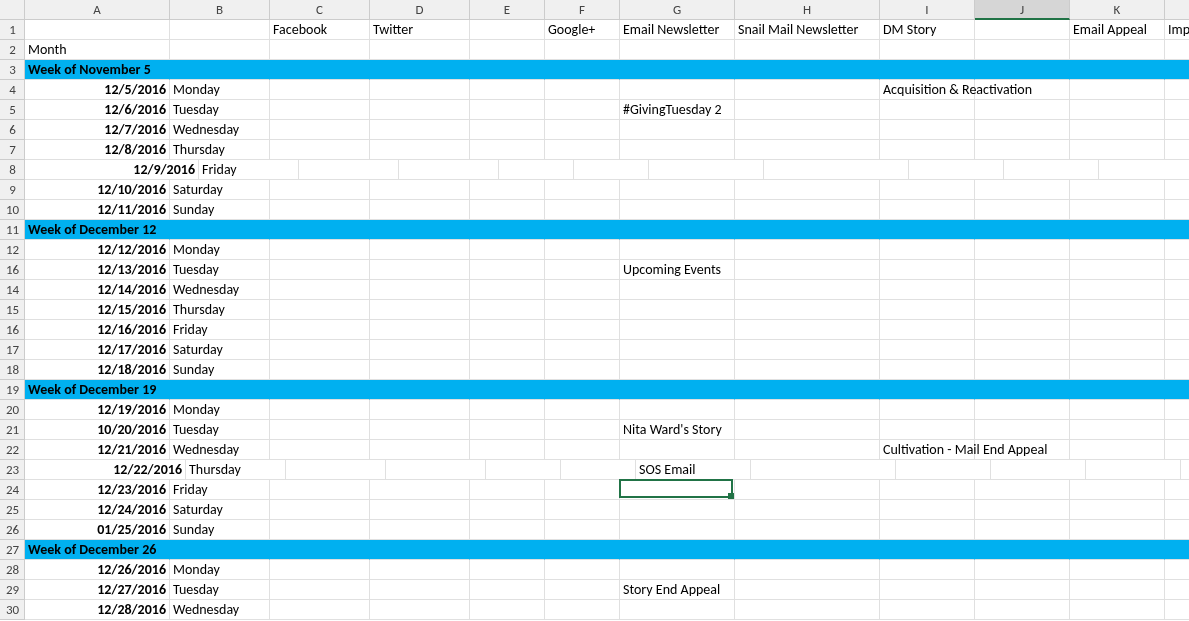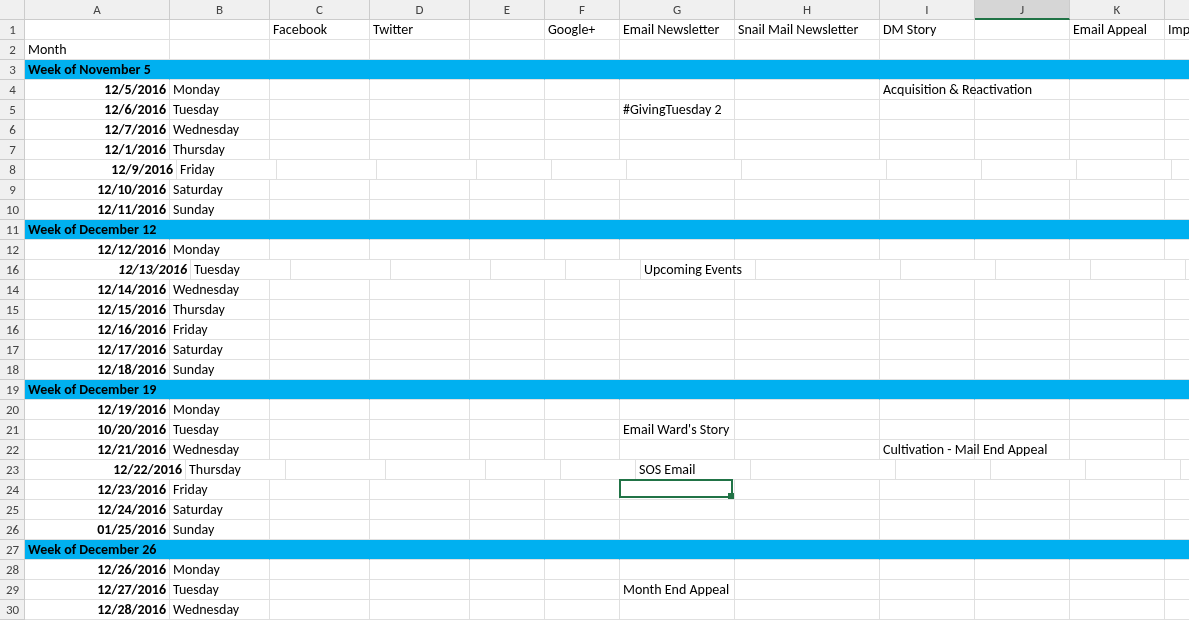--- a/index.html
+++ b/index.html
@@ -241,35 +241,35 @@
         <div class="cell" style="width: 75px;"></div>
         <div class="cell" style="width: 75px;"></div>
         <div class="cell" style="width: 115px;"></div>
         <div class="cell" style="width: 145px;"></div>
         <div class="cell" style="width: 95px;"></div>
         <div class="cell" style="width: 95px;"></div>
         <div class="cell" style="width: 95px;"></div>
         <div class="cell" style="width: 60px;"></div>
       </div>
       <div class="row">
-        <div class="cell right bold" style="width: 145px;"><span>12/1/2016</span></div>
+        <div class="cell right bold" style="width: 145px;"><span>12/8/2016</span></div>
         <div class="cell" style="width: 100px;"><span>Thursday</span></div>
         <div class="cell" style="width: 100px;"></div>
         <div class="cell" style="width: 100px;"></div>
         <div class="cell" style="width: 75px;"></div>
         <div class="cell" style="width: 75px;"></div>
         <div class="cell" style="width: 115px;"></div>
         <div class="cell" style="width: 145px;"></div>
         <div class="cell" style="width: 95px;"></div>
         <div class="cell" style="width: 95px;"></div>
         <div class="cell" style="width: 95px;"></div>
         <div class="cell" style="width: 60px;"></div>
       </div>
       <div class="row">
-        <div class="cell right bold" style="width: 152px;"><span>12/9/2016</span></div>
+        <div class="cell right bold" style="width: 174px;"><span>12/9/2016</span></div>
         <div class="cell" style="width: 100px;"><span>Friday</span></div>
         <div class="cell" style="width: 100px;"></div>
         <div class="cell" style="width: 100px;"></div>
         <div class="cell" style="width: 75px;"></div>
         <div class="cell" style="width: 75px;"></div>
         <div class="cell" style="width: 115px;"></div>
         <div class="cell" style="width: 145px;"></div>
         <div class="cell" style="width: 95px;"></div>
         <div class="cell" style="width: 95px;"></div>
         <div class="cell" style="width: 95px;"></div>
@@ -325,21 +325,21 @@
         <div class="cell" style="width: 75px;"></div>
         <div class="cell" style="width: 75px;"></div>
         <div class="cell" style="width: 115px;"></div>
         <div class="cell" style="width: 145px;"></div>
         <div class="cell" style="width: 95px;"></div>
         <div class="cell" style="width: 95px;"></div>
         <div class="cell" style="width: 95px;"></div>
         <div class="cell" style="width: 60px;"></div>
       </div>
       <div class="row">
-        <div class="cell right bold" style="width: 166px; font-style: italic;"><span>12/13/2016</span></div>
+        <div class="cell right bold" style="width: 145px;"><span>12/13/2016</span></div>
         <div class="cell" style="width: 100px;"><span>Tuesday</span></div>
         <div class="cell" style="width: 100px;"></div>
         <div class="cell" style="width: 100px;"></div>
         <div class="cell" style="width: 75px;"></div>
         <div class="cell" style="width: 75px;"></div>
         <div class="cell" style="width: 115px;"><span>Upcoming Events</span></div>
         <div class="cell" style="width: 145px;"></div>
         <div class="cell" style="width: 95px;"></div>
         <div class="cell" style="width: 95px;"></div>
         <div class="cell" style="width: 95px;"></div>
@@ -443,21 +443,21 @@
         <div class="cell" style="width: 95px;"></div>
         <div class="cell" style="width: 60px;"></div>
       </div>
       <div class="row">
         <div class="cell right bold" style="width: 145px;"><span>10/20/2016</span></div>
         <div class="cell" style="width: 100px;"><span>Tuesday</span></div>
         <div class="cell" style="width: 100px;"></div>
         <div class="cell" style="width: 100px;"></div>
         <div class="cell" style="width: 75px;"></div>
         <div class="cell" style="width: 75px;"></div>
-        <div class="cell" style="width: 115px;"><span>Email Ward's Story</span></div>
+        <div class="cell" style="width: 115px;"><span>Nita Ward's Story</span></div>
         <div class="cell" style="width: 145px;"></div>
         <div class="cell" style="width: 95px;"></div>
         <div class="cell" style="width: 95px;"></div>
         <div class="cell" style="width: 95px;"></div>
         <div class="cell" style="width: 60px;"></div>
       </div>
       <div class="row">
         <div class="cell right bold" style="width: 145px;"><span>12/21/2016</span></div>
         <div class="cell" style="width: 100px;"><span>Wednesday</span></div>
         <div class="cell" style="width: 100px;"></div>
@@ -555,21 +555,21 @@
         <div class="cell" style="width: 95px;"></div>
         <div class="cell" style="width: 60px;"></div>
       </div>
       <div class="row">
         <div class="cell right bold" style="width: 145px;"><span>12/27/2016</span></div>
         <div class="cell" style="width: 100px;"><span>Tuesday</span></div>
         <div class="cell" style="width: 100px;"></div>
         <div class="cell" style="width: 100px;"></div>
         <div class="cell" style="width: 75px;"></div>
         <div class="cell" style="width: 75px;"></div>
-        <div class="cell" style="width: 115px;"><span>Month End Appeal</span></div>
+        <div class="cell" style="width: 115px;"><span>Story End Appeal</span></div>
         <div class="cell" style="width: 145px;"></div>
         <div class="cell" style="width: 95px;"></div>
         <div class="cell" style="width: 95px;"></div>
         <div class="cell" style="width: 95px;"></div>
         <div class="cell" style="width: 60px;"></div>
       </div>
       <div class="row">
         <div class="cell right bold" style="width: 145px;"><span>12/28/2016</span></div>
         <div class="cell" style="width: 100px;"><span>Wednesday</span></div>
         <div class="cell" style="width: 100px;"></div>

